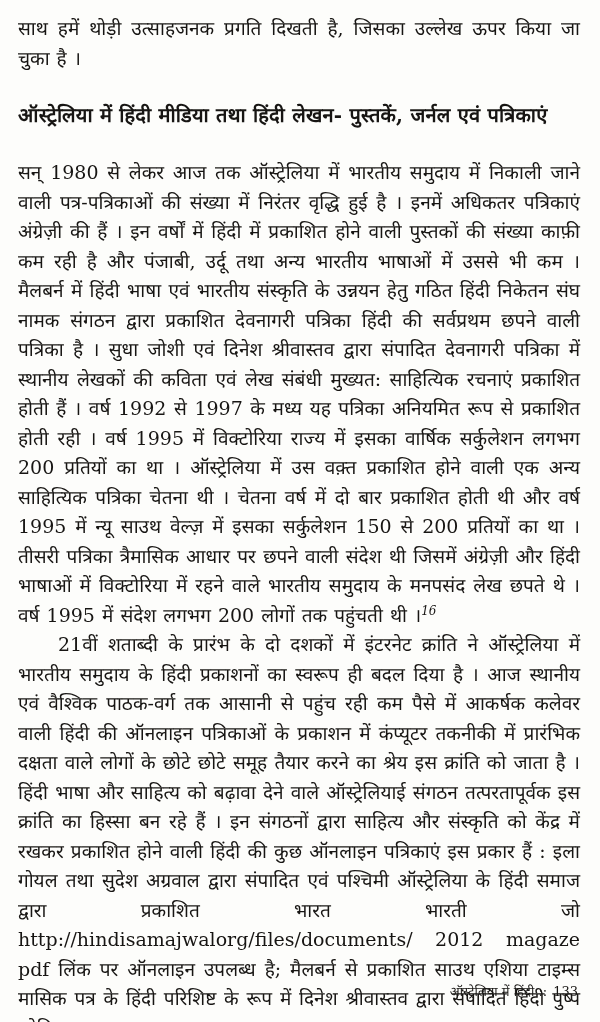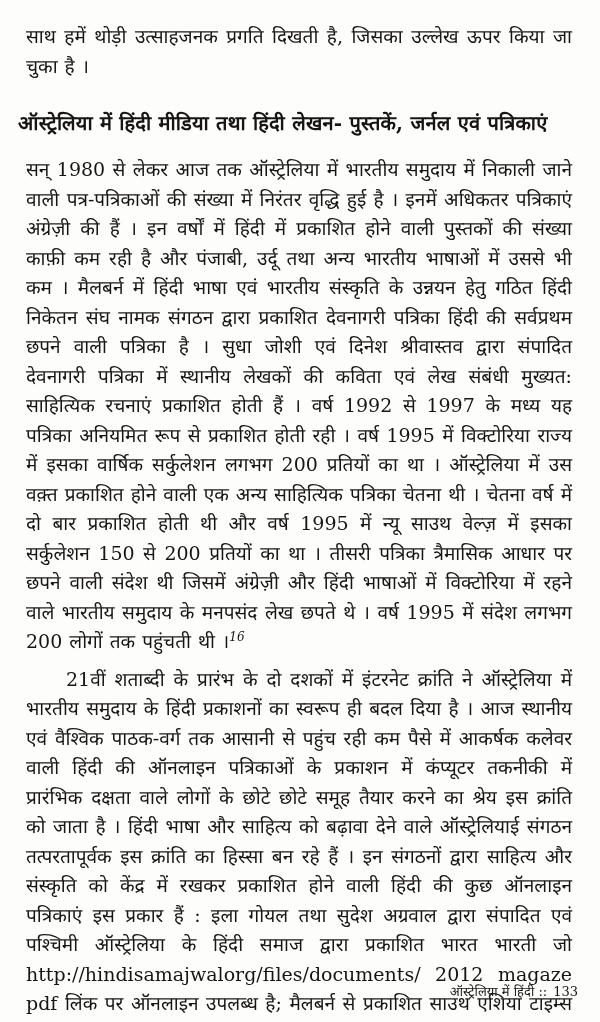--- a/index.html
+++ b/index.html
@@ -13,31 +13,31 @@
     height: 1022px;
     margin: 0 auto;
     background: #fdfdfb;
     color: #171513;
     font-family: "DejaVu Serif", "Liberation Serif", serif;
     box-sizing: border-box;
     padding: 14px 20px 0 18px;
     overflow: hidden;
   }
   p.body-text {
-    margin: 8px;
+    margin: 0;
     font-size: 19px;
     line-height: 29.5px;
     text-align: justify;
     word-spacing: 1px;
   }
   h2.section-heading {
     font-size: 20px;
     line-height: 30px;
     font-weight: bold;
-    margin: 27px 0 17px 0;
+    margin: 27px 0 28px 0;
     text-align: left;
     letter-spacing: 0.2px;
   }
   p.indent-first {
     text-indent: 40px;
   }
   sup.footnote-marker {
     font-size: 12px;
     line-height: 0;
     vertical-align: super;

